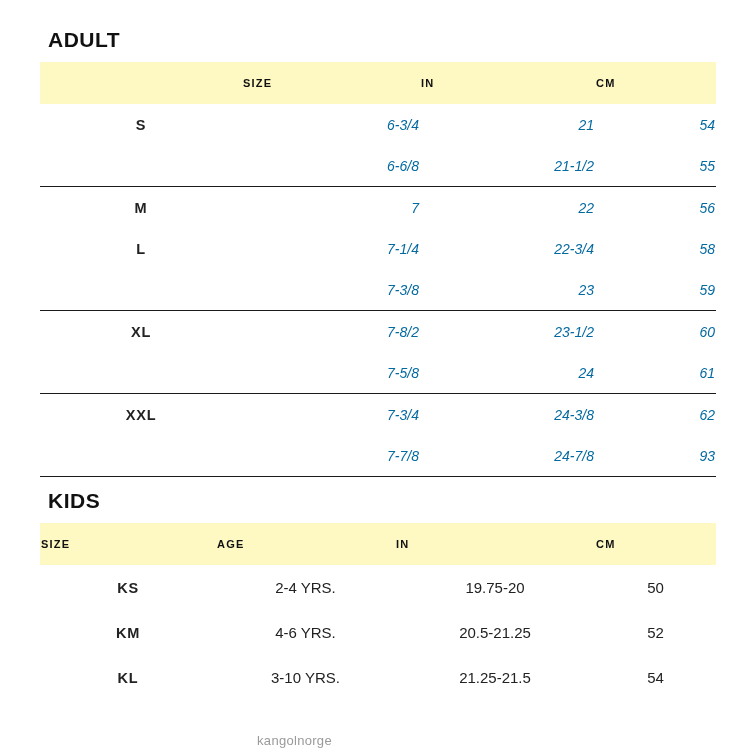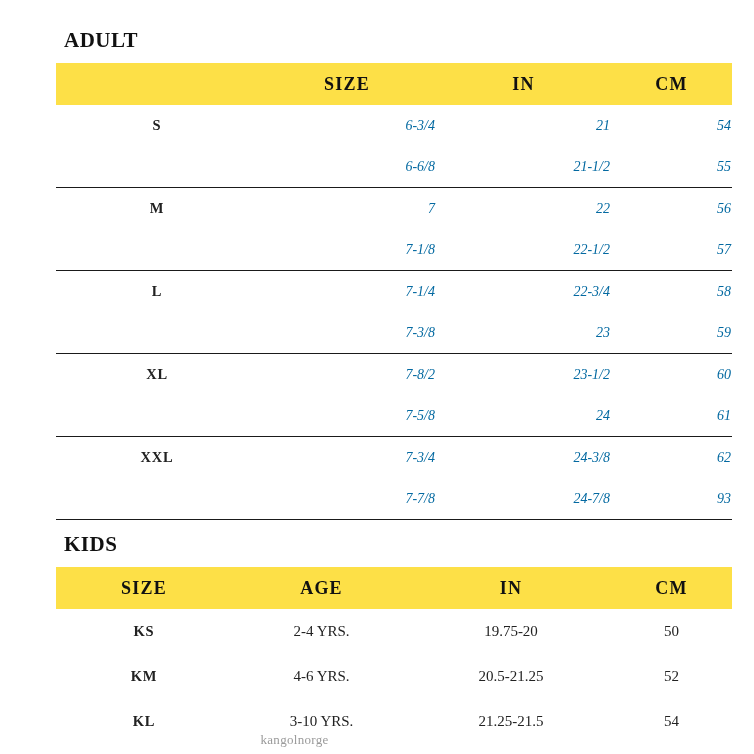--- a/index.html
+++ b/index.html
@@ -12,23 +12,22 @@
     height: 754px;
     font-family: "Liberation Sans", sans-serif;
     color: #1a1a1a;
     position: relative;
     overflow: hidden;
   }
   .page {
     width: 601px;
     height: 754px;
     box-sizing: border-box;
-    padding: 22px 40px 0 56px;
+    padding: 22px 40px 0 40px;
     position: relative;
-    font-family: Liberation Serif, serif;
   }
   .section-title {
     font-size: 21px;
     font-weight: bold;
     letter-spacing: 0.5px;
     color: #111111;
     margin: 6px 0 10px 8px;
   }
   #kids-title {
     margin-top: 12px;
@@ -43,27 +42,27 @@
   table.adult col.c1 { width: 178px; }
   table.adult col.c2 { width: 175px; }
   table.adult col.c3 { width: 121px; }
 
   table.kids col.c0 { width: 176px; }
   table.kids col.c1 { width: 179px; }
   table.kids col.c2 { width: 200px; }
   table.kids col.c3 { width: 121px; }
 
   thead th {
-    background: #fde047;
-    font-size: 18px;
+    background: #fef9c3;
+    font-size: 11px;
     font-weight: bold;
     letter-spacing: 1.2px;
     color: #111;
     height: 40px;
-    text-align: center;
+    text-align: left;
     vertical-align: middle;
     border: none;
   }
   tbody td {
     height: 39px;
     text-align: center;
     vertical-align: middle;
     font-size: 15.5px;
     color: #222;
     border: none;
@@ -136,26 +135,20 @@
         <td class="italic">6-6/8</td>
         <td class="italic">21-1/2</td>
         <td class="italic">55</td>
       </tr>
       <tr>
         <td class="label">M</td>
         <td class="italic">7</td>
         <td class="italic">22</td>
         <td class="italic">56</td>
       </tr>
-      <tr class="group-end">
-        <td class="label"></td>
-        <td class="italic">7-1/8</td>
-        <td class="italic">22-1/2</td>
-        <td class="italic">57</td>
-      </tr>
       <tr>
         <td class="label">L</td>
         <td class="italic">7-1/4</td>
         <td class="italic">22-3/4</td>
         <td class="italic">58</td>
       </tr>
       <tr class="group-end">
         <td class="label"></td>
         <td class="italic">7-3/8</td>
         <td class="italic">23</td>

